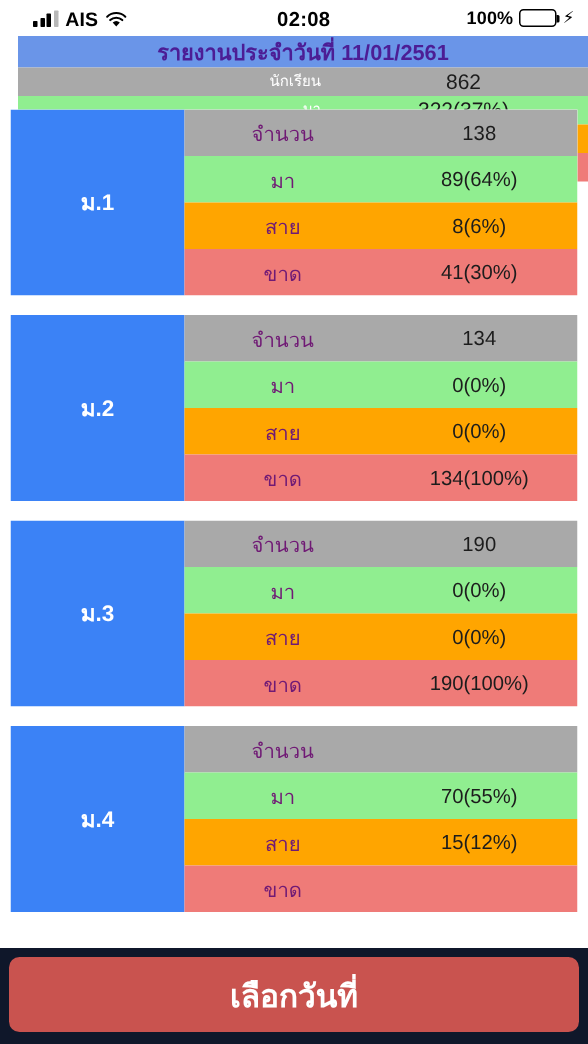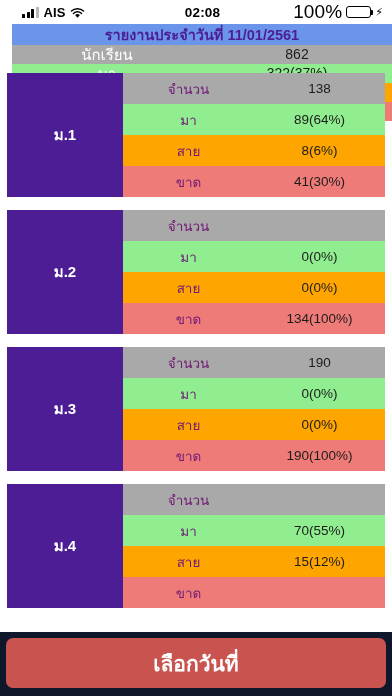--- a/index.html
+++ b/index.html
@@ -26,61 +26,61 @@
 
   .signal{ display:flex; align-items:flex-end; gap:1.5px; height:11px; }
   .signal i{ display:block; width:3px; background:#000; border-radius:0.5px; }
   .signal i:nth-child(1){ height:4px; }
   .signal i:nth-child(2){ height:6px; }
   .signal i:nth-child(3){ height:8.5px; }
   .signal i:nth-child(4){ height:11px; background:#b8b8b8; }
   .carrier{ font-size:13px; font-weight:bold; }
   .wifi{ width:15px; height:11px; position:relative; }
 
-  .batt-pct{ font-size:19px; font-weight:normal; }
+  .batt-pct{ font-size:12px; font-weight:bold; }
   .batt{ position:relative; width:25px; height:12px; border:1.3px solid #000; border-radius:3px; padding:1.4px; }
   .batt .fill{ height:100%; width:100%; background:#4cd964; border-radius:1.2px; }
   .batt .cap{ position:absolute; right:-3.2px; top:3.4px; width:2px; height:5px; background:#000; border-radius:0 1px 1px 0; }
   .bolt{ font-size:11px; line-height:1; font-weight:bold; }
 
   
   .report-title{
     width:100%; height:21px;
     background:#6a95e8; color:#4c1d95;
     display:flex; align-items:center; justify-content:center;
     font-size:14.5px; font-weight:bold;
   }
 
   
   .summary{ width:100%; }
   .srow{ display:flex; width:100%; height:19px; align-items:center; }
   .srow .lab{
-    flex:0 0 50%; text-align:center; color:#ffffff;
-    font-size:15px; line-height:19px;
+    flex:0 0 50%; text-align:right; color:#ffffff;
+    font-size:10px; line-height:19px;margin-left:12px;
   }
   .srow .val{
     flex:0 0 50%; text-align:center; color:#1c1c1c;
     font-size:14px; line-height:19px;
   }
   .srow.students{ background:#a9a9a9; }
   .srow.students .lab{ color:#ffffff; }
   .srow.present{ background:#90ee90; }
   .srow.late{ background:#ffa500; }
   .srow.absent{ background:#ef7b78; }
 
   
   .cards{ padding:9px 7px 0 7px; }
   .card{
     display:flex; width:100%; height:124px;
     margin-bottom:13px; overflow:hidden;
     background:#fff;
   }
   .card .grade{
     flex:0 0 116px;
-    background:#4c1d95; color:#ffffff;
+    background:#3b82f6; color:#ffffff;
     display:flex; align-items:center; justify-content:center;
     font-size:15px; font-weight:bold;
   }
   .card .rows{ flex:1 1 auto; display:flex; flex-direction:column; }
   .crow{ flex:1 1 0; display:flex; align-items:center; }
   .crow .lab{
     flex:0 0 50%; text-align:center; color:#701a75; font-size:13.5px;
   }
   .crow .val{
     flex:0 0 50%; text-align:center; color:#1c1c1c; font-size:13.5px;
@@ -181,20 +181,21 @@
             <span class="val">41(30%)</span>
           </div>
         </div>
       </div>
 
       <div class="card">
         <div class="grade">ม.2</div>
         <div class="rows">
           <div class="crow count">
             <span class="lab">จำนวน</span>
+            <span class="val">134</span>
           </div>
           <div class="crow present">
             <span class="lab">มา</span>
             <span class="val">0(0%)</span>
           </div>
           <div class="crow late">
             <span class="lab">สาย</span>
             <span class="val">0(0%)</span>
           </div>
           <div class="crow absent">

